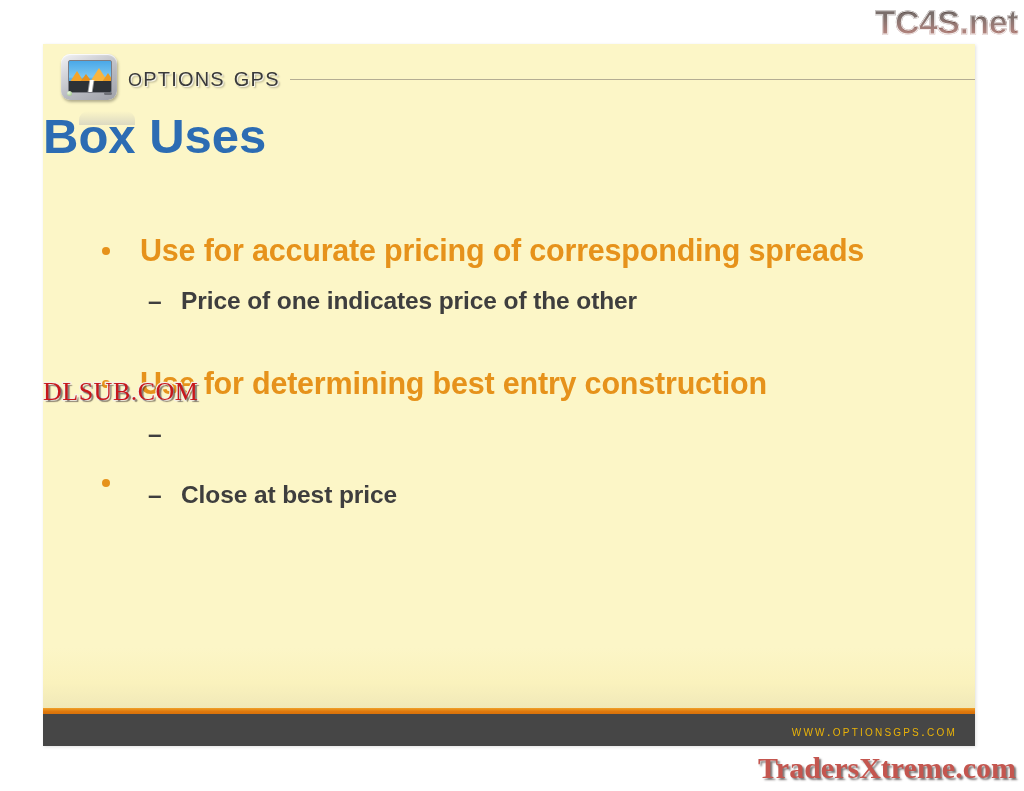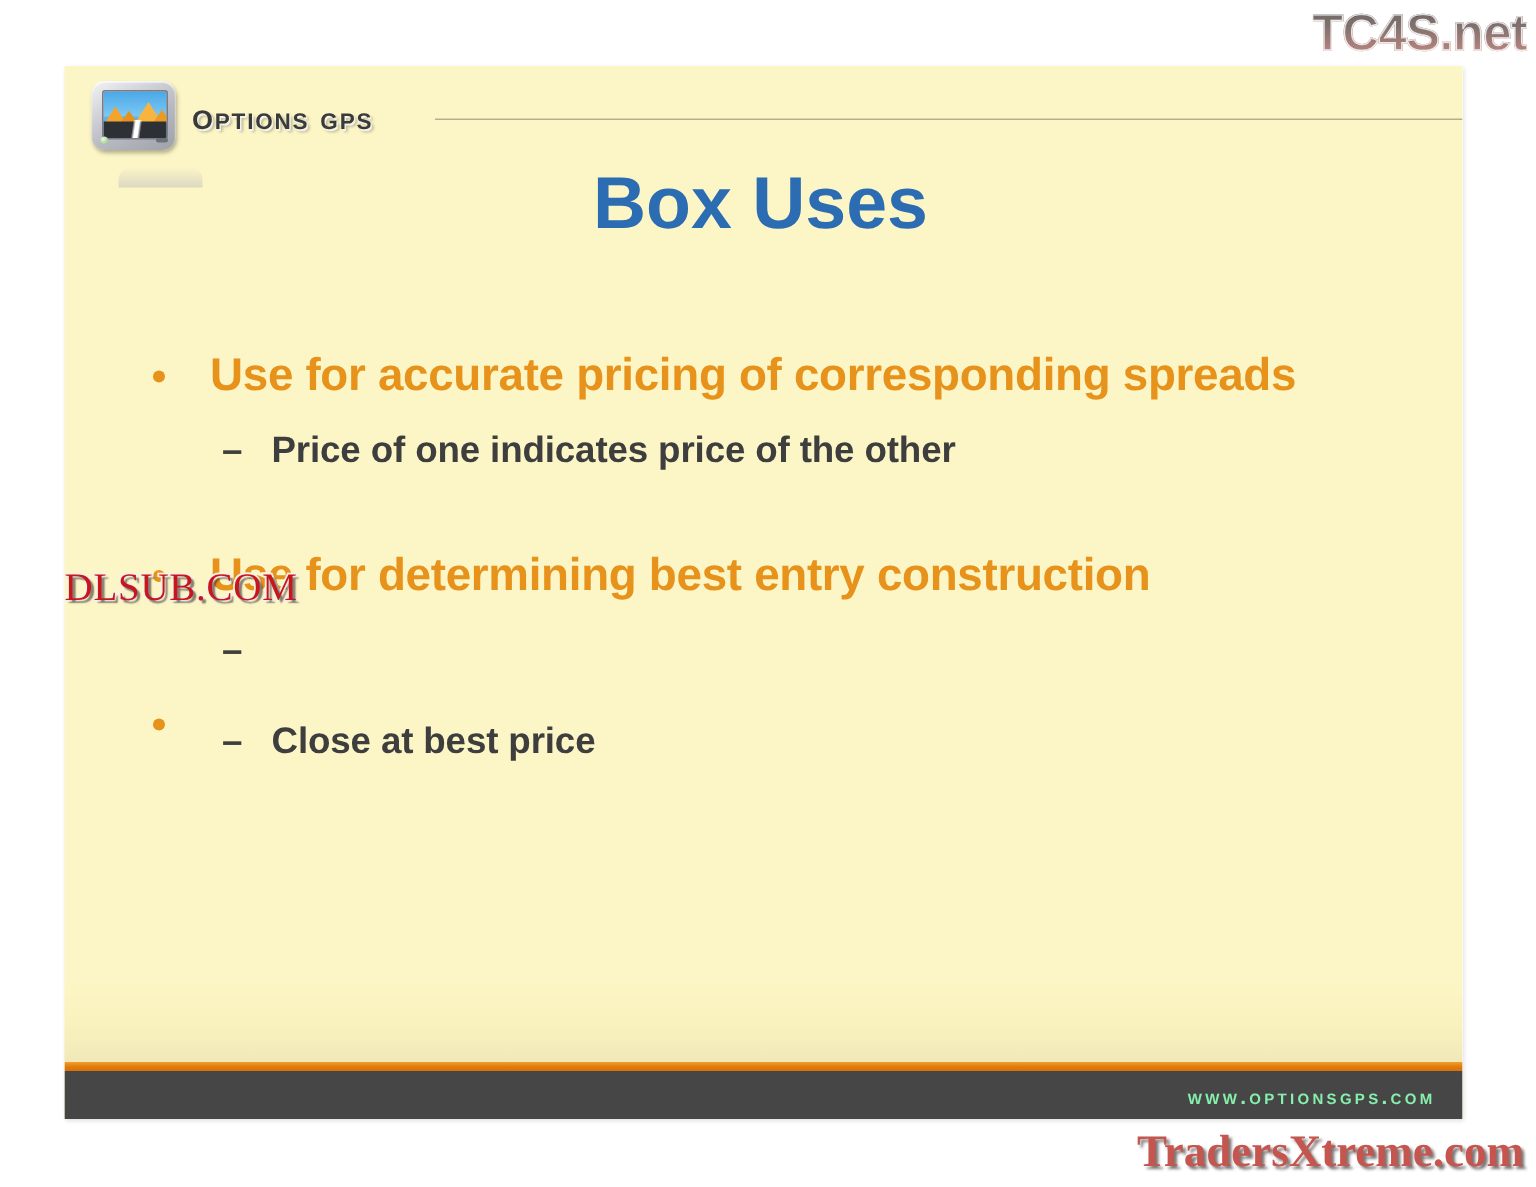--- a/index.html
+++ b/index.html
@@ -146,37 +146,37 @@
     position: absolute;
     left: 18px; top: 57px;
     width: 56px; height: 14px;
     border-radius: 0 0 9px 9px;
     background: linear-gradient(180deg, rgba(176,178,186,0.42), rgba(176,178,186,0));
     transform: scaleY(-1);
     pointer-events: none;
   }
   #logo-text {
     font-family: "Liberation Sans", sans-serif;
-    font-weight: bold;
-    font-size: 22px;
+    font-weight: normal;
+    font-size: 28px;
     letter-spacing: 1.2px;
     color: #3a3a3a;
     font-variant: small-caps;
     text-transform: lowercase;
     text-shadow: 1px 1px 0 rgba(255,255,255,0.75), 2px 2px 2px rgba(0,0,0,0.28);
     white-space: nowrap;
   }
   #logo-text::first-letter { font-size: 26px; }
 
   
   #slide-title {
     position: absolute;
     left: 0; right: 4px;
     top: 64px;
-    text-align: center;
+    text-align: left;
     font-family: "Liberation Sans", sans-serif;
     font-weight: bold;
     font-size: 49px;
     line-height: 56px;
     color: #2c6cb3;
     letter-spacing: 0px;
   }
 
   
   #body-list {
@@ -260,24 +260,24 @@
     left: 0; right: 0;
     bottom: 0;
     height: 32px;
     background: #464646;
   }
   #footer-url {
     position: absolute;
     right: 18px;
     bottom: 7px;
     font-family: "Liberation Sans", sans-serif;
-    font-weight: bold;
+    font-weight: normal;
     font-size: 14px;
     letter-spacing: 2.2px;
-    color: #86efac;
+    color: #eab308;
     font-variant: small-caps;
     text-transform: lowercase;
     white-space: nowrap;
   }
 
   
   #tx-brand {
     position: absolute;
     right: 8px;
     bottom: 6px;

